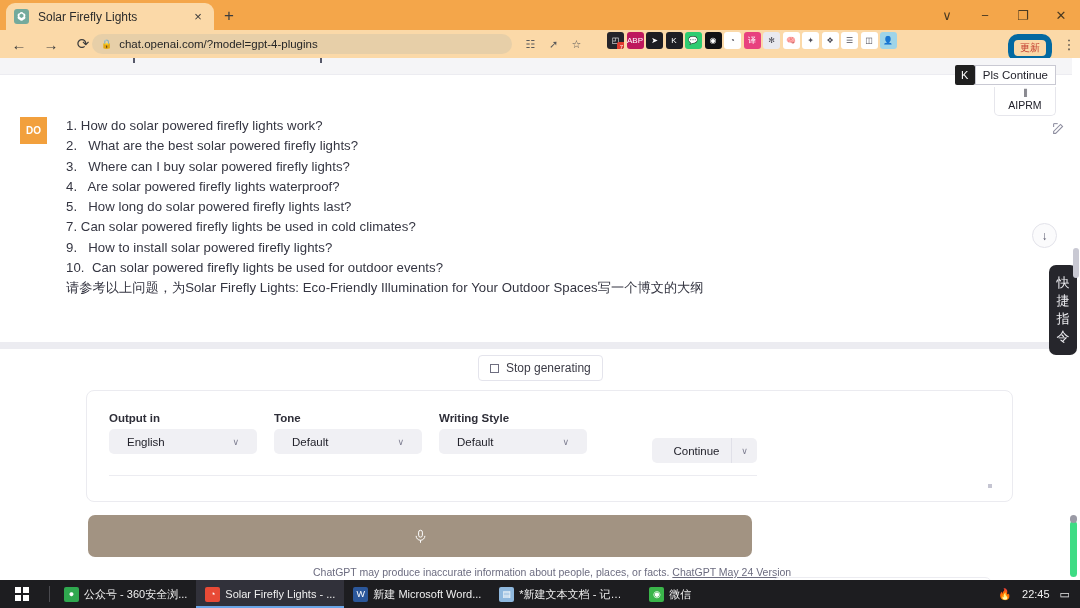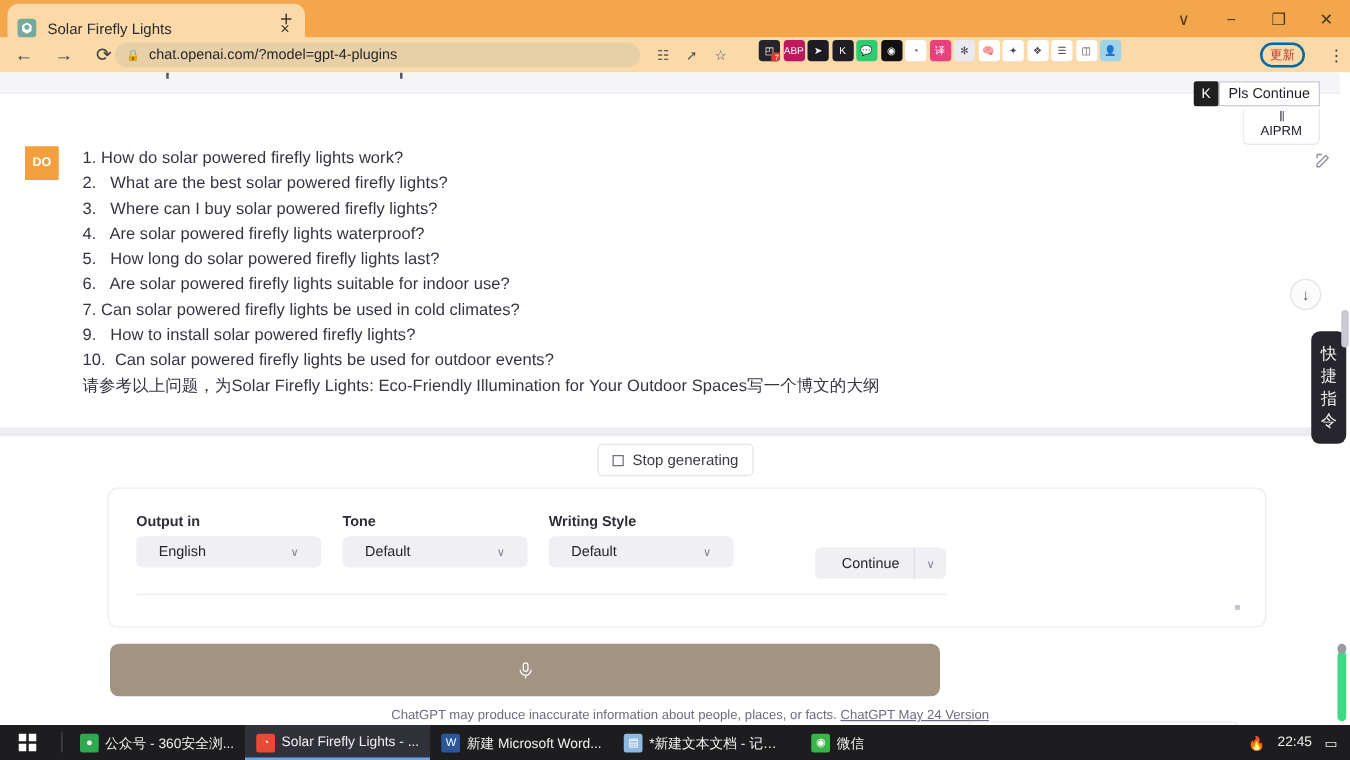--- a/index.html
+++ b/index.html
@@ -11,23 +11,23 @@
   }
 
   
   #browser-window { position: absolute; inset: 0; }
 
   .titlebar {
     position: absolute; top: 0; left: 0; width: 1080px; height: 30px;
     background: #f4a64a;
   }
   .tab {
-    position: absolute; left: 6px; top: 3px; width: 238px; height: 27px;
+    position: absolute; left: 6px; top: 3px; width: 208px; height: 27px;
     background: #fbd9a8; border-radius: 9px 9px 0 0;
-    display: flex; align-items: flex-end; padding: 0 8px;
+    display: flex; align-items: center; padding: 0 8px;
   }
   .tab-favicon {
     width: 15px; height: 15px; border-radius: 3px;
     background: #74aa9c; flex: 0 0 auto;
     display: flex; align-items: center; justify-content: center;
     color: #fff; font-size: 10px; line-height: 1;
   }
   .tab-title {
     margin-left: 9px; font-size: 12px; color: #2b2b2b;
     white-space: nowrap; overflow: hidden; text-overflow: ellipsis;
@@ -79,21 +79,21 @@
     display: flex; align-items: center; justify-content: center;
     font-size: 8px; color: #fff; position: relative; overflow: hidden;
   }
   .ext-badge {
     position: absolute; right: -2px; bottom: -2px; background: #e23b2e;
     color: #fff; font-size: 6px; width: 9px; height: 9px; border-radius: 2px;
     display: flex; align-items: center; justify-content: center;
   }
   .update-pill {
     position: absolute; left: 1008px; top: 4px;
-    border: 2px solid #0369a1; border-radius: 10px;
+    border: 6px solid #0369a1; border-radius: 10px;
     padding: 1px 6px; font-size: 10px; color: #c0392b; cursor: pointer;
   }
   .kebab {
     position: absolute; left: 1062px; top: 4px; width: 14px; height: 20px;
     display: flex; align-items: center; justify-content: center;
     font-size: 13px; color: #3a3a3a; cursor: pointer; letter-spacing: 0;
   }
 
   
   #page {
@@ -373,21 +373,20 @@
       </div>
     </div>
 
     <div class="avatar">DO</div>
     <div class="msg-body" id="msg-host">
         <div class="q-line">1. How do solar powered firefly lights work?</div>
         <div class="q-line">2.   What are the best solar powered firefly lights?</div>
         <div class="q-line">3.   Where can I buy solar powered firefly lights?</div>
         <div class="q-line">4.   Are solar powered firefly lights waterproof?</div>
         <div class="q-line">5.   How long do solar powered firefly lights last?</div>
-        <div class="q-line">6.   Are solar powered firefly lights suitable for indoor use?</div>
         <div class="q-line">7. Can solar powered firefly lights be used in cold climates?</div>
         <div class="q-line">9.   How to install solar powered firefly lights?</div>
         <div class="q-line">10.  Can solar powered firefly lights be used for outdoor events?</div>
         <div class="q-line">请参考以上问题，为Solar Firefly Lights: Eco-Friendly Illumination for Your Outdoor Spaces写一个博文的大纲</div>
       </div>
     <div class="edit-icon">
       <svg viewBox="0 0 16 16" width="13" height="13" fill="none" stroke="#8e8ea0" stroke-width="1.3">
         <path d="M2 11.5V14h2.5L13 5.5 10.5 3 2 11.5z"></path>
           <path d="M2 2h5"></path>
           <path d="M2 2v4"></path>

